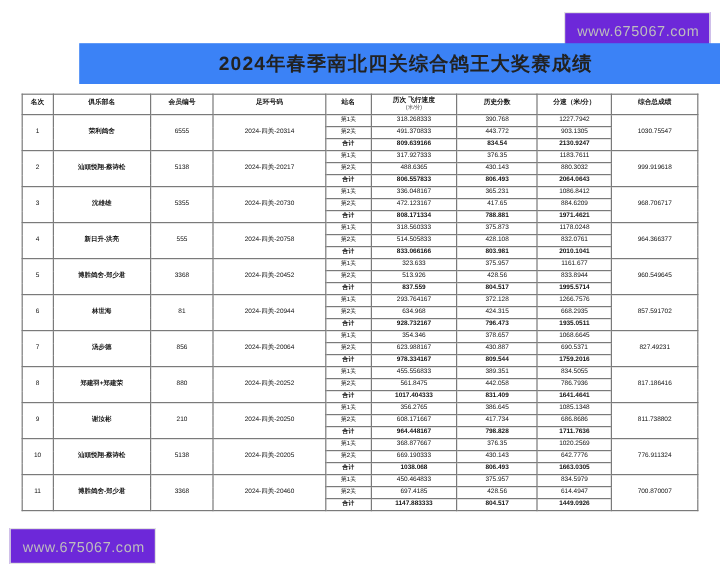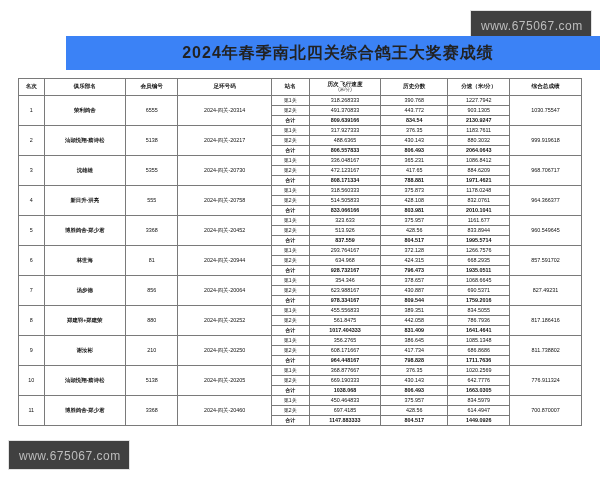--- a/index.html
+++ b/index.html
@@ -13,21 +13,21 @@
   .wm{
     position:absolute;
     color:#bdbdbd;
     font-size:12px;
     letter-spacing:.5px;
     font-family:"Liberation Sans", sans-serif;
     white-space:nowrap;
   }
   .wm-box{
     position:absolute;
-    background:#404040;
+    background:#6d28d9;
     border:1px solid #e2e2e2;
   }
   #wm-tr{right:8px;top:10px;width:120px;height:28px;}
   #wm-tr .wm{left:10px;top:8px;}
   #wm-bl{left:8px;bottom:10px;width:120px;height:28px;}
   #wm-bl .wm{left:10px;top:8px;}
 
   .title-band{
     position:absolute;
     left:66px;top:36px;width:544px;height:34px;

